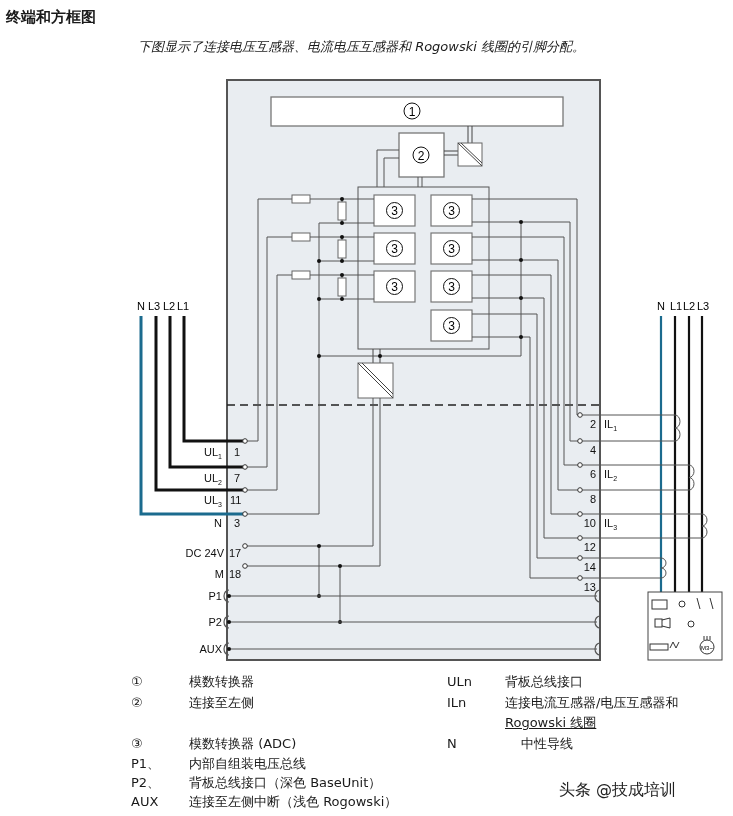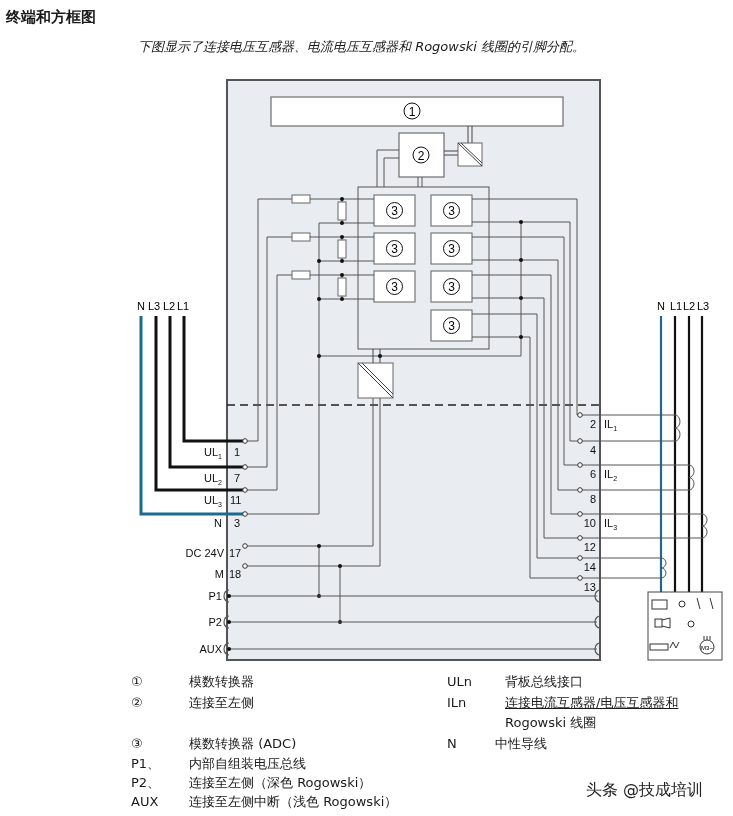--- a/index.html
+++ b/index.html
@@ -4,21 +4,21 @@
 <style>
   html,body{margin:0;padding:0;background:#ffffff;}
   body{width:733px;height:816px;position:relative;overflow:hidden;font-family:"DejaVu Sans","Liberation Sans",sans-serif;color:#1a1a1a;}
   .page-title{position:absolute;left:6px;top:8px;font-size:15px;font-weight:bold;}
   .intro{position:absolute;left:138px;top:38px;font-size:13px;font-style:italic;}
   svg.diagram{position:absolute;left:0;top:0;}
   svg text{font-family:"Liberation Sans","DejaVu Sans",sans-serif;}
   .legend{position:absolute;font-size:13px;line-height:20px;}
   .legend .key{position:absolute;left:0;}
   .legend .val{position:absolute;}
-  .watermark{position:absolute;left:586px;top:780px;font-size:16px;color:#222;}
+  .watermark{position:absolute;left:559px;top:780px;font-size:16px;color:#222;}
 </style>
 </head>
 <body>
 
 <div class="page-title">终端和方框图</div>
 <div class="intro">下图显示了连接电压互感器、电流电压互感器和 Rogowski 线圈的引脚分配。</div>
 
 <svg class="diagram" width="733" height="816" viewBox="0 0 733 816" xmlns="http://www.w3.org/2000/svg">
 
   <rect x="227" y="80" width="373" height="580" fill="#e9edf1" stroke="#555" stroke-width="2"></rect>
@@ -295,37 +295,37 @@
   <div style="position:absolute;top:62px;">
     <span class="key">③</span>
     <span class="val" style="left:58px;white-space:nowrap;text-align:center;">模数转换器 (ADC)</span>
   </div>
   <div style="position:absolute;top:82px;">
     <span class="key">P1、</span>
     <span class="val" style="left:58px;white-space:nowrap;">内部自组装电压总线</span>
   </div>
   <div style="position:absolute;top:101px;">
     <span class="key">P2、</span>
-    <span class="val" style="left:58px;white-space:nowrap;">连接至左侧（深色 Rogowski）</span>
+    <span class="val" style="left:58px;white-space:nowrap;">背板总线接口（深色 BaseUnit）</span>
   </div>
   <div style="position:absolute;top:120px;">
     <span class="key">AUX</span>
     <span class="val" style="left:58px;white-space:nowrap;">连接至左侧中断（浅色 Rogowski）</span>
   </div>
 </div>
 
 <div class="legend" style="left:447px;top:672px;width:286px;height:90px;">
   <div style="position:absolute;top:0;">
     <span class="key">ULn</span>
     <span class="val" style="left:58px;white-space:nowrap;">背板总线接口</span>
   </div>
   <div style="position:absolute;top:21px;">
     <span class="key">ILn</span>
-    <span class="val" style="left:58px;white-space:nowrap;text-decoration:underline;">连接电流互感器/电压互感器和</span>
-    <span class="val" style="left:58px;top:20px;white-space:nowrap;">Rogowski 线圈</span>
+    <span class="val" style="left:58px;white-space:nowrap;">连接电流互感器/电压互感器和</span>
+    <span class="val" style="left:58px;top:20px;white-space:nowrap;text-decoration:underline;">Rogowski 线圈</span>
   </div>
   <div style="position:absolute;top:62px;">
     <span class="key">N</span>
-    <span class="val" style="left:48px;white-space:nowrap;">中性导线</span>
+    <span class="val" style="left:74px;white-space:nowrap;">中性导线</span>
   </div>
 </div>
 
 <div class="watermark">头条 @技成培训</div>
 
 </body></html>

